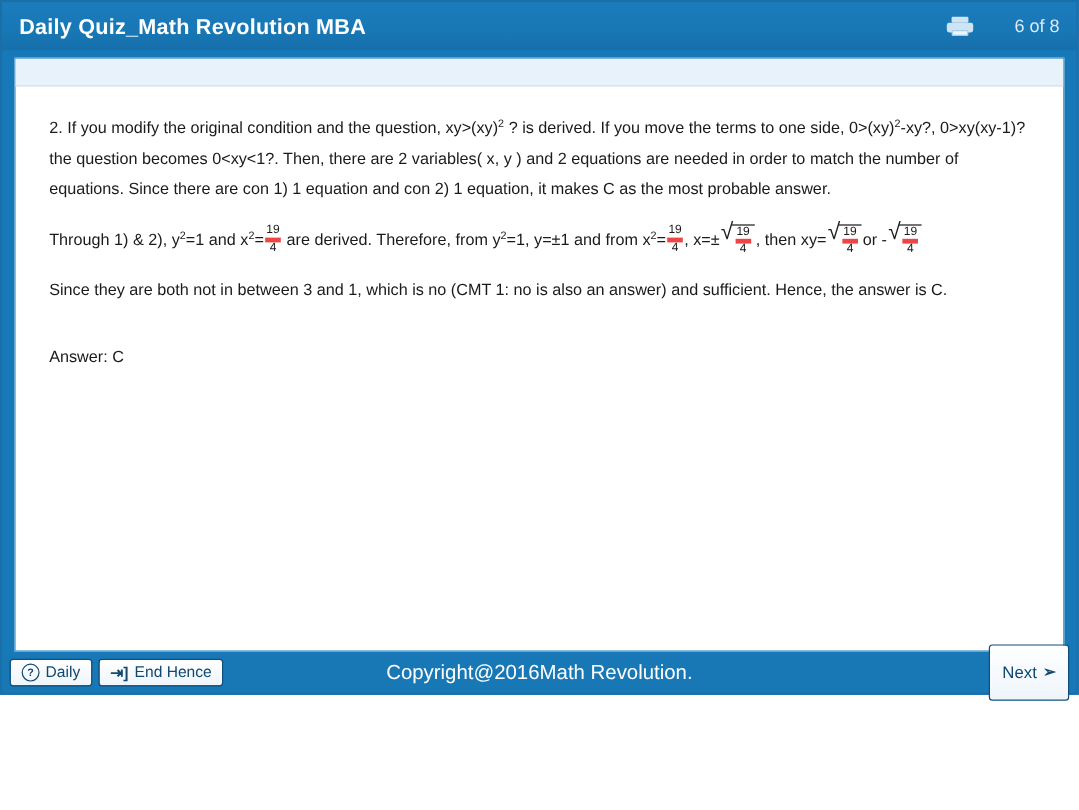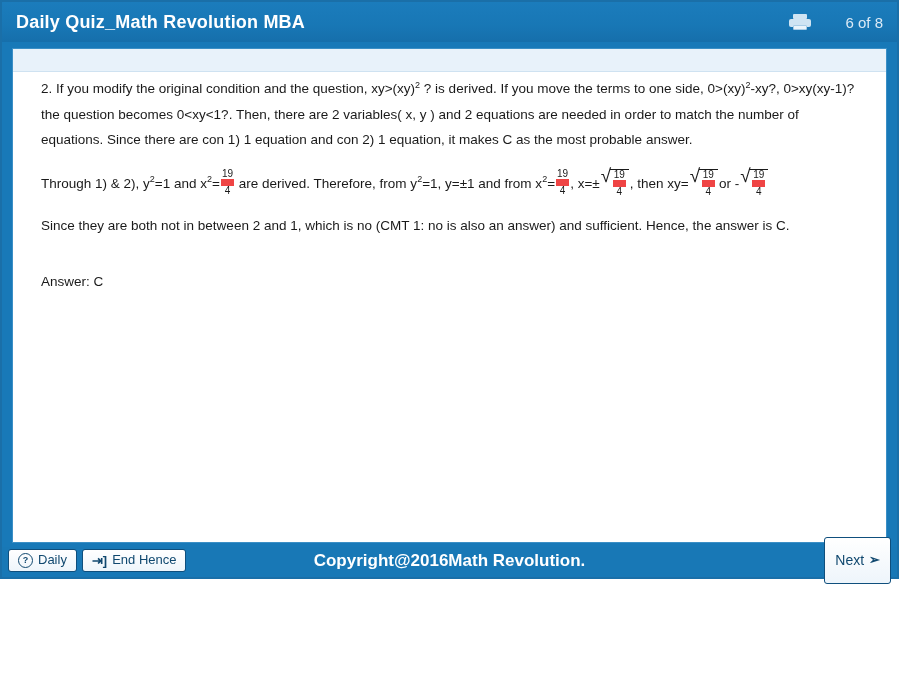--- a/index.html
+++ b/index.html
@@ -100,21 +100,21 @@
   }
   .slide-topbar {
     height: 22px;
     background: #e8f2fa;
     border-bottom: 1px solid #cfe2f1;
     flex: 0 0 auto;
   }
   .slide-body {
     flex: 1 1 auto;
     position: relative;
-    padding: 4px 28px 0 28px;
+    padding: 22px 28px 0 28px;
     box-sizing: border-box;
     color: #1a1a1a;
     font-size: 13.5px;
     line-height: 1.9;
   }
   .para {
     margin: 0 0 16px 0;
   }
   .para.tight {
     margin-bottom: 14px;
@@ -132,21 +132,21 @@
     vertical-align: middle;
     text-align: center;
     font-size: 10px;
     line-height: 1.05;
     margin: 0 1px;
     position: relative;
     top: -1px;
   }
   .frac .num {
     display: block;
-    border-bottom: 7px solid #ef4444;
+    border-bottom: 4px solid #ef4444;
     padding: 0 1px;
   }
   .frac .den {
     display: block;
     padding: 0 1px;
   }
   .sqrt {
     display: inline-block;
     position: relative;
     vertical-align: middle;
@@ -248,21 +248,21 @@
     font-size: 13px;
     line-height: 1;
     font-weight: bold;
   }
   .copyright {
     position: absolute;
     left: 0; right: 0;
     text-align: center;
     color: #ffffff;
     font-size: 17px;
-    font-weight: bold;
+    font-weight: normal;
     pointer-events: none;
   }
   .next-btn {
     margin-left: auto;
     position: relative;
     z-index: 2;
     font-size: 14px;
     padding: 15px 10px;
     font-weight: normal;
   }
@@ -290,21 +290,21 @@
 
   <div class="content-wrap">
     <div class="slide">
       <div class="slide-topbar"></div>
       <div class="slide-body">
 
         <p class="para"><span>2. If you modify the original  condition and the question, xy&gt;(xy)</span><sup>2</sup><span> ? is derived. If  you move the terms to one side,  0&gt;(xy)</span><sup>2</sup><span>-xy?, 0&gt;xy(xy-1)?      the question becomes 0&lt;xy&lt;1?. Then, there are 2 variables( x, y ) and 2 equations are needed in order to match the number of equations. Since there are con 1) 1 equation and con 2) 1 equation, it  makes C as the most probable answer.</span></p>
 
         <p class="para tight"><span>Through 1) &amp; 2), y</span><sup>2</sup><span>=1 and x</span><sup>2</sup><span>=</span><span class="frac"><span class="num">19</span><span class="den">4</span></span><span> are derived. Therefore, from  y</span><sup>2</sup><span>=1, y=±1 and from x</span><sup>2</sup><span>=</span><span class="frac"><span class="num">19</span><span class="den">4</span></span><span>, x=±</span><span class="sqrt"><span class="rad"><span class="frac"><span class="num">19</span><span class="den">4</span></span></span></span><span>, then xy=</span><span class="sqrt"><span class="rad"><span class="frac"><span class="num">19</span><span class="den">4</span></span></span></span><span>or -</span><span class="sqrt"><span class="rad"><span class="frac"><span class="num">19</span><span class="den">4</span></span></span></span></p>
 
-        <p class="para">Since they are both not in between 2 and 1, which is  no (CMT 1: no is also an answer) and sufficient.  Hence, the answer is C.</p>
+        <p class="para">Since they are both not in between 3 and 1, which is  no (CMT 1: no is also an answer) and sufficient.  Hence, the answer is C.</p>
 
         <p class="answer-line">Answer: C</p>
 
 
       </div>
     </div>
   </div>
 
   <div class="bottombar">
     <div class="btn">

